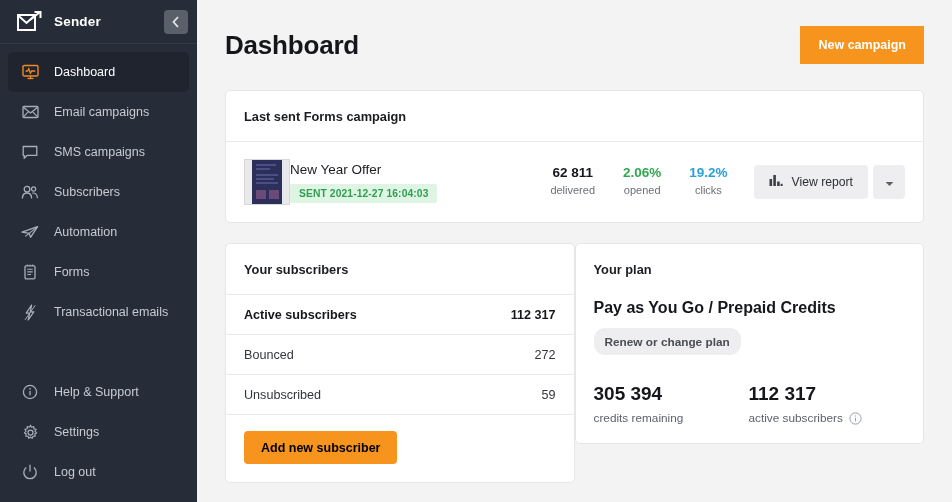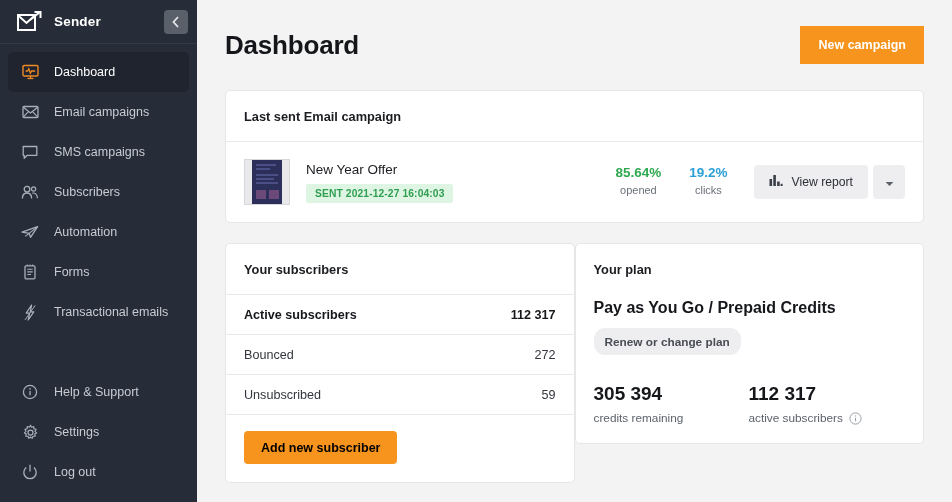--- a/index.html
+++ b/index.html
@@ -107,21 +107,21 @@
     overflow: hidden;
   }
   .thumb-inner {
     width: 30px; height: 44px;
     background: #2b2f59;
     position: relative;
   }
   .thumb-inner i {
     position: absolute; display: block; background: #4a4f86;
   }
-  .camp-info { margin-left: 16px; }
+  .camp-info { margin-left: 0; }
   .camp-name { font-size: 13.5px; color: #1b1d21; }
   .badge-sent {
     display: inline-block; margin-top: 7px;
     background: #dff5e4; color: #2f9e50;
     font-size: 10.3px; font-weight: 600;
     padding: 4px 9px; border-radius: 2px;
     letter-spacing: .1px;
   }
   .stats { margin-left: auto; display: flex; align-items: flex-start; }
   .stat { text-align: center; padding: 0 14px; min-width: 62px; }
@@ -322,43 +322,47 @@
   </aside>
 
   <main class="main">
 
     <div class="page-head">
       <h1 class="page-title">Dashboard</h1>
       <button class="btn-primary">New campaign</button>
     </div>
 
     <section class="card">
-      <div class="card-head">Last sent Email campaign</div>
+      <div class="card-head">Last sent Forms campaign</div>
 
       <div class="camp-row">
         <div class="thumb">
           <div class="thumb-inner">
             <i style="left:4px;top:4px;width:20px;height:2px;"></i>
             <i style="left:4px;top:8px;width:14px;height:2px;"></i>
             <i style="left:4px;top:14px;width:22px;height:2px;"></i>
             <i style="left:4px;top:18px;width:18px;height:2px;"></i>
             <i style="left:4px;top:22px;width:22px;height:2px;"></i>
             <i style="left:4px;top:30px;width:10px;height:9px;background:#6b4a7a;"></i>
             <i style="left:17px;top:30px;width:10px;height:9px;background:#6b4a7a;"></i>
           </div>
         </div>
 
         <div class="camp-info">
           <div class="camp-name">New Year Offer</div>
           <span class="badge-sent">SENT 2021-12-27 16:04:03</span>
         </div>
 
         <div class="stats">
+          <div class="stat delivered">
+            <div class="stat-val">62 811</div>
+            <div class="stat-lbl">delivered</div>
+          </div>
           <div class="stat">
-            <div class="stat-val" style="color:#2fa84f;">85.64%</div>
+            <div class="stat-val" style="color:#2fa84f;">2.06%</div>
             <div class="stat-lbl">opened</div>
           </div>
           <div class="stat">
             <div class="stat-val" style="color:#2a9fd6;">19.2%</div>
             <div class="stat-lbl">clicks</div>
           </div>
 
           <button class="btn-report">
             <span>
               <svg width="14" height="13" viewBox="0 0 14 13">

